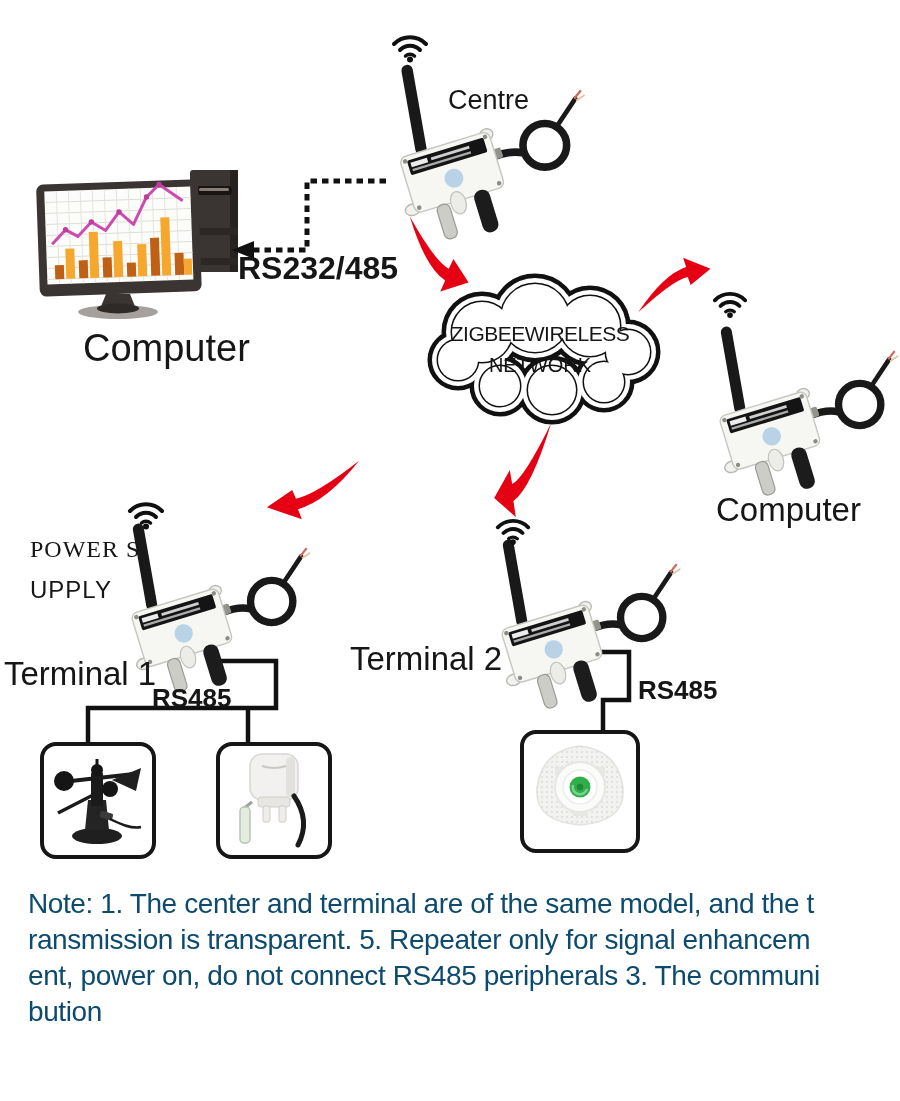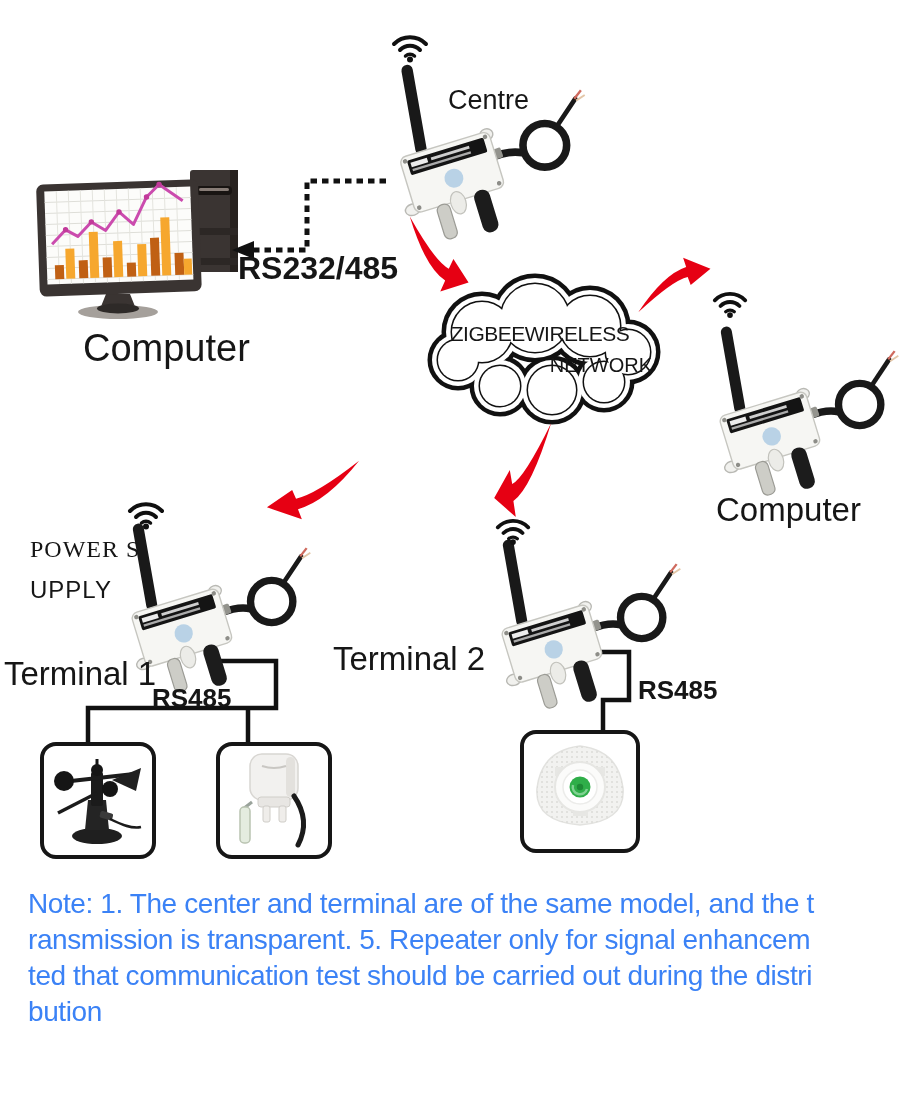--- a/index.html
+++ b/index.html
@@ -5,29 +5,29 @@
   html,body{margin:0;padding:0;background:#fff;}
   .canvas{position:relative;width:900px;height:1101px;background:#ffffff;overflow:hidden;
           font-family:"Liberation Sans",sans-serif;color:#111;}
   .bg{position:absolute;left:0;top:0;}
   .lbl{position:absolute;white-space:nowrap;color:#161616;}
   .lbl-centre{left:448px;top:85px;font-size:27px;}
   .lbl-computer{left:83px;top:296px;font-size:38px;margin-top:31px;}
   .lbl-rs232{left:238px;top:250px;font-size:32px;font-weight:700;}
   .lbl-repeater{left:716px;top:491px;font-size:33px;}
   .lbl-t1{left:4px;top:655px;font-size:33px;}
-  .lbl-t2{left:333px;top:640px;font-size:33px;}
+  .lbl-t2{left:350px;top:640px;font-size:33px;}
   .lbl-rs485-1{left:152px;top:683px;font-size:26px;font-weight:700;}
   .lbl-rs485-2{left:638px;top:675px;font-size:26px;font-weight:700;}
   .lbl-power1{left:30px;top:536px;font-size:24px;letter-spacing:1px;font-family:Liberation Serif, serif;}
   .lbl-power2{left:30px;top:576px;font-size:24px;letter-spacing:1px;}
   .lbl-cloud1{left:428px;top:322px;width:224px;text-align:center;font-size:21px;letter-spacing:-0.5px;font-weight:400;}
-  .lbl-cloud2{left:428px;top:354px;width:224px;text-align:right;font-size:20px;}
+  .lbl-cloud2{left:428px;top:354px;width:224px;text-align:center;font-size:20px;}
   .note{position:absolute;left:28px;top:886px;font-size:28px;line-height:36px;
-        color:#3b82f6;letter-spacing:-0.4px;}
+        color:#0c4a6e;letter-spacing:-0.4px;}
   .note div{white-space:nowrap;}
 </style>
 </head>
 <body>
 
 <div class="canvas">
 
 <svg class="bg" width="900" height="1101" viewBox="0 0 900 1101">
   <defs>
 
@@ -225,17 +225,17 @@
 <div class="lbl lbl-power1">POWER S</div>
 <div class="lbl lbl-power2">UPPLY</div>
 <div class="lbl lbl-t1">Terminal 1</div>
 <div class="lbl lbl-t2">Terminal 2</div>
 <div class="lbl lbl-rs485-1">RS485</div>
 <div class="lbl lbl-rs485-2">RS485</div>
 
 <div class="note">
   <div>Note: 1. The center and terminal are of the same model, and the t</div>
   <div>ransmission is transparent. 5. Repeater only for signal enhancem</div>
-  <div>ted that communication test should be carried out during the distri</div>
+  <div>ent, power on, do not connect RS485 peripherals 3. The communi</div>
   <div>bution</div>
 </div>
 
 </div>
 
 </body></html>

